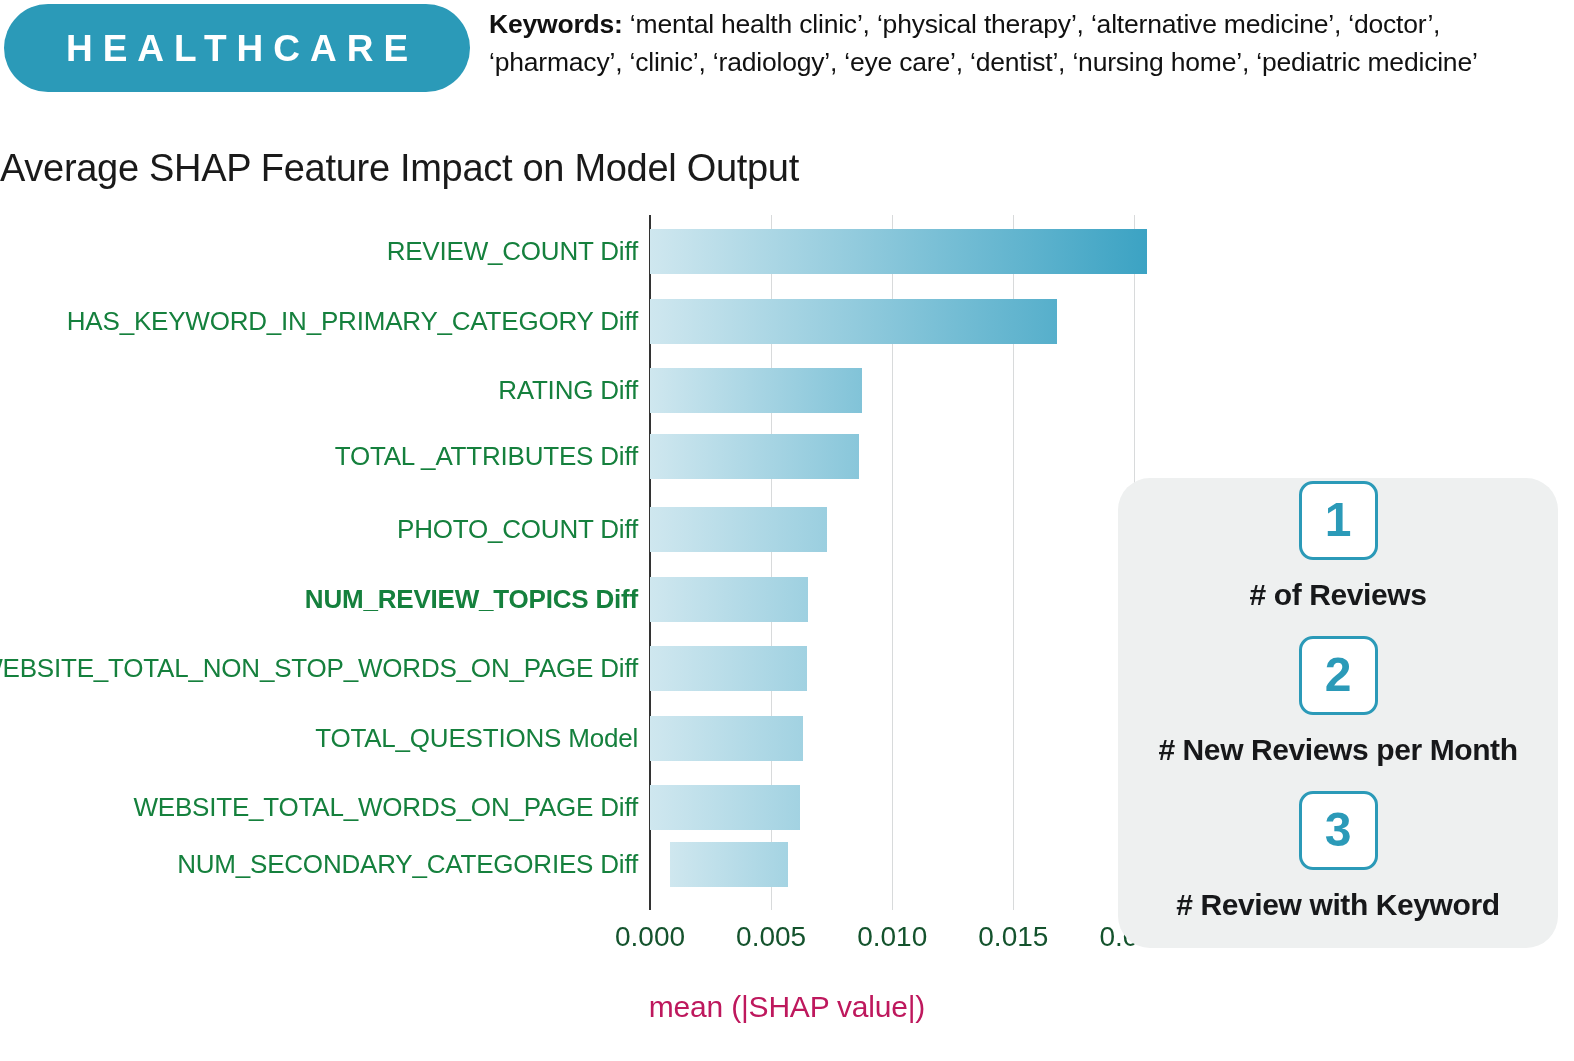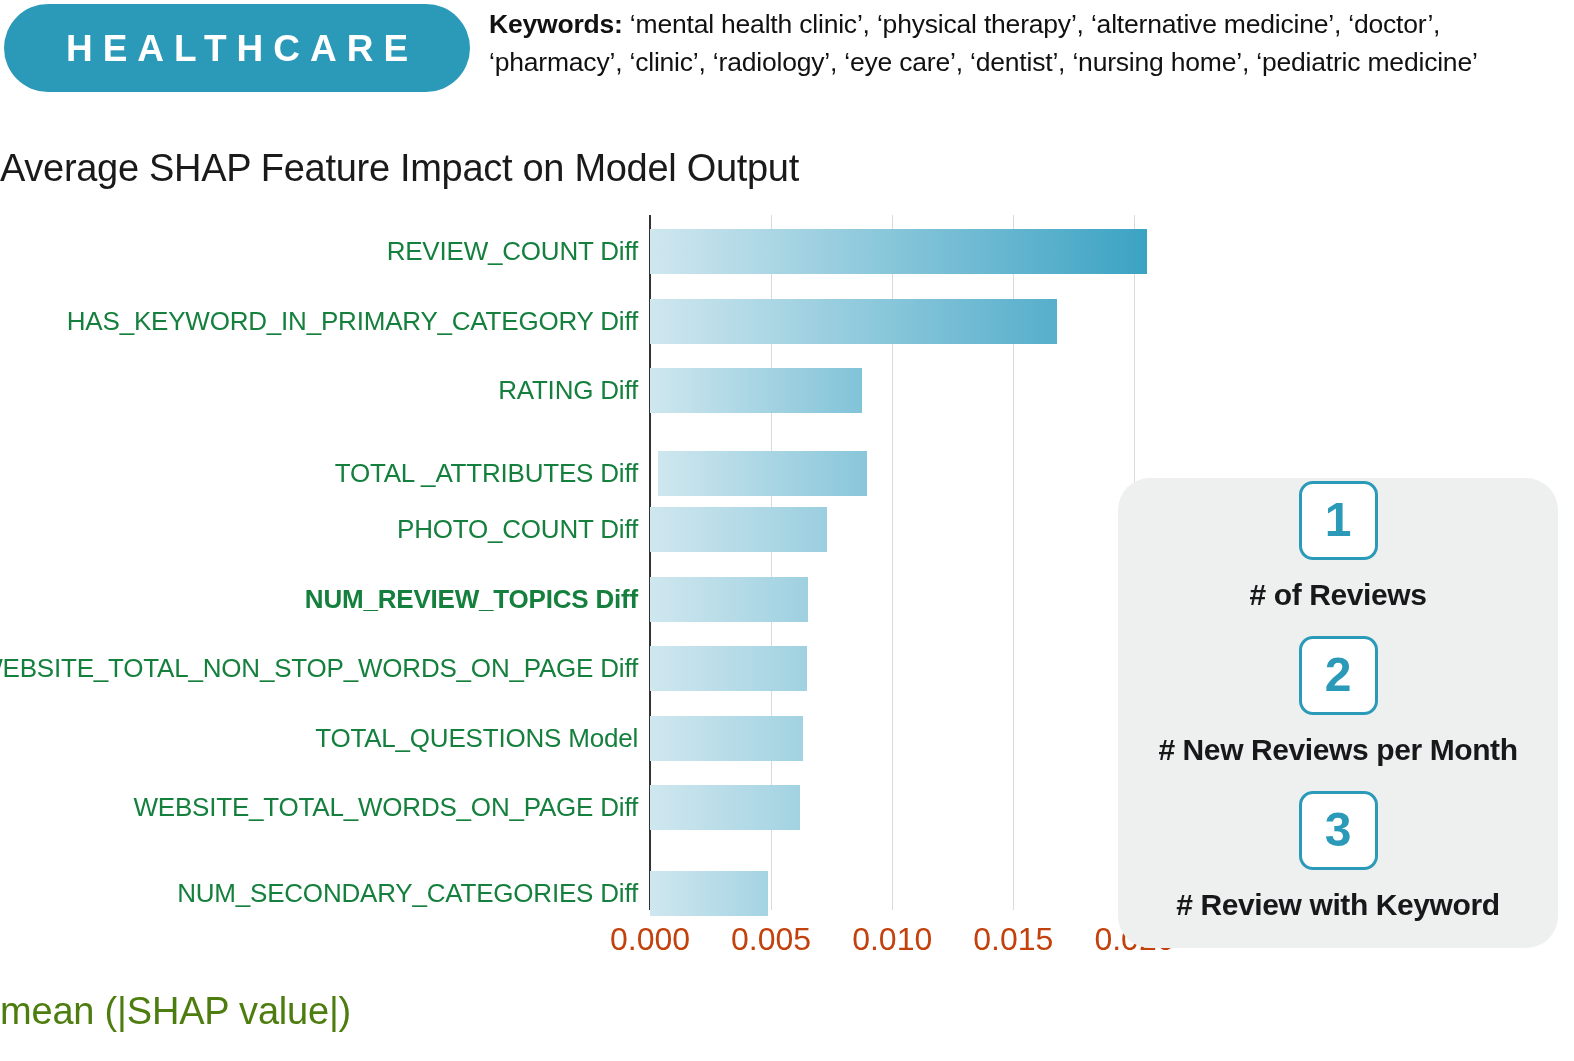--- a/index.html
+++ b/index.html
@@ -47,25 +47,25 @@
     background-repeat:no-repeat;
   }
   .ylabel{
     position:absolute;right:100%;margin-right:12px;top:0;height:45px;
     line-height:45px;white-space:nowrap;font-size:26px;color:#15803d;
     letter-spacing:-0.2px;
   }
 
   .xtick{
     position:absolute;top:706px;width:160px;margin-left:-80px;text-align:center;
-    font-size:32px;color:#c2410c;
+    font-size:28px;color:#14532d;
   }
   #x-axis-title{
-    position:absolute;left:-650px;top:775px;width:1574px;text-align:left;
-    font-size:38px;color:#4d7c0f;letter-spacing:-0.2px;
+    position:absolute;left:-650px;top:775px;width:1574px;text-align:center;
+    font-size:30px;color:#be185d;letter-spacing:-0.2px;
   }
 
   
   #ranking-card{
     position:absolute;left:1118px;top:373px;width:440px;height:470px;
     background:#eef0f0;border-radius:32px;
     display:flex;flex-direction:column;align-items:center;
     justify-content:center;gap:0px;
   }
   .rank-item{display:flex;flex-direction:column;align-items:center;width:100%;}
@@ -110,21 +110,21 @@
           <div class="bar" style="background-size: 109.756% 100%;"></div>
         </div>
         <div class="bar-row" style="top: 83.75px; width: 406.933px;">
           <div class="ylabel">HAS_KEYWORD_IN_PRIMARY_CATEGORY Diff</div>
           <div class="bar" style="background-size: 133.929% 100%;"></div>
         </div>
         <div class="bar-row" style="top: 153.25px; width: 212px;">
           <div class="ylabel">RATING Diff</div>
           <div class="bar" style="background-size: 208.333% 100%;"></div>
         </div>
-        <div class="bar-row" style="top: 236px; width: 209px; padding-left: 8px;">
+        <div class="bar-row" style="top: 219px; width: 209px;">
           <div class="ylabel">TOTAL _ATTRIBUTES Diff</div>
           <div class="bar" style="background-size: 229.592% 100%;"></div>
         </div>
         <div class="bar-row" style="top: 292.25px; width: 176.822px;">
           <div class="ylabel">PHOTO_COUNT Diff</div>
           <div class="bar" style="background-size: 308.219% 100%;"></div>
         </div>
         <div class="bar-row" style="top: 361.75px; width: 158px; font-weight: bold;">
           <div class="ylabel">NUM_REVIEW_TOPICS Diff</div>
           <div class="bar" style="background-size: 330.882% 100%;"></div>
@@ -134,21 +134,21 @@
           <div class="bar" style="background-size: 346.154% 100%;"></div>
         </div>
         <div class="bar-row" style="top: 500.75px; width: 152.6px;">
           <div class="ylabel">TOTAL_QUESTIONS Model</div>
           <div class="bar" style="background-size: 357.143% 100%;"></div>
         </div>
         <div class="bar-row" style="top: 570px; width: 150.178px;">
           <div class="ylabel">WEBSITE_TOTAL_WORDS_ON_PAGE Diff</div>
           <div class="bar" style="background-size: 362.903% 100%;"></div>
         </div>
-        <div class="bar-row" style="top: 656px; width: 118px;">
+        <div class="bar-row" style="top: 627px; width: 118px; padding-left: 20px;">
           <div class="ylabel">NUM_SECONDARY_CATEGORIES Diff</div>
           <div class="bar" style="background-size: 381.356% 100%;"></div>
         </div>
       </div>
     <div id="xticks">
         <div class="xtick" style="left: 0px;">0.000</div>
         <div class="xtick" style="left: 121.111px;">0.005</div>
         <div class="xtick" style="left: 242.222px;">0.010</div>
         <div class="xtick" style="left: 363.333px;">0.015</div>
         <div class="xtick" style="left: 484.444px;">0.020</div>

